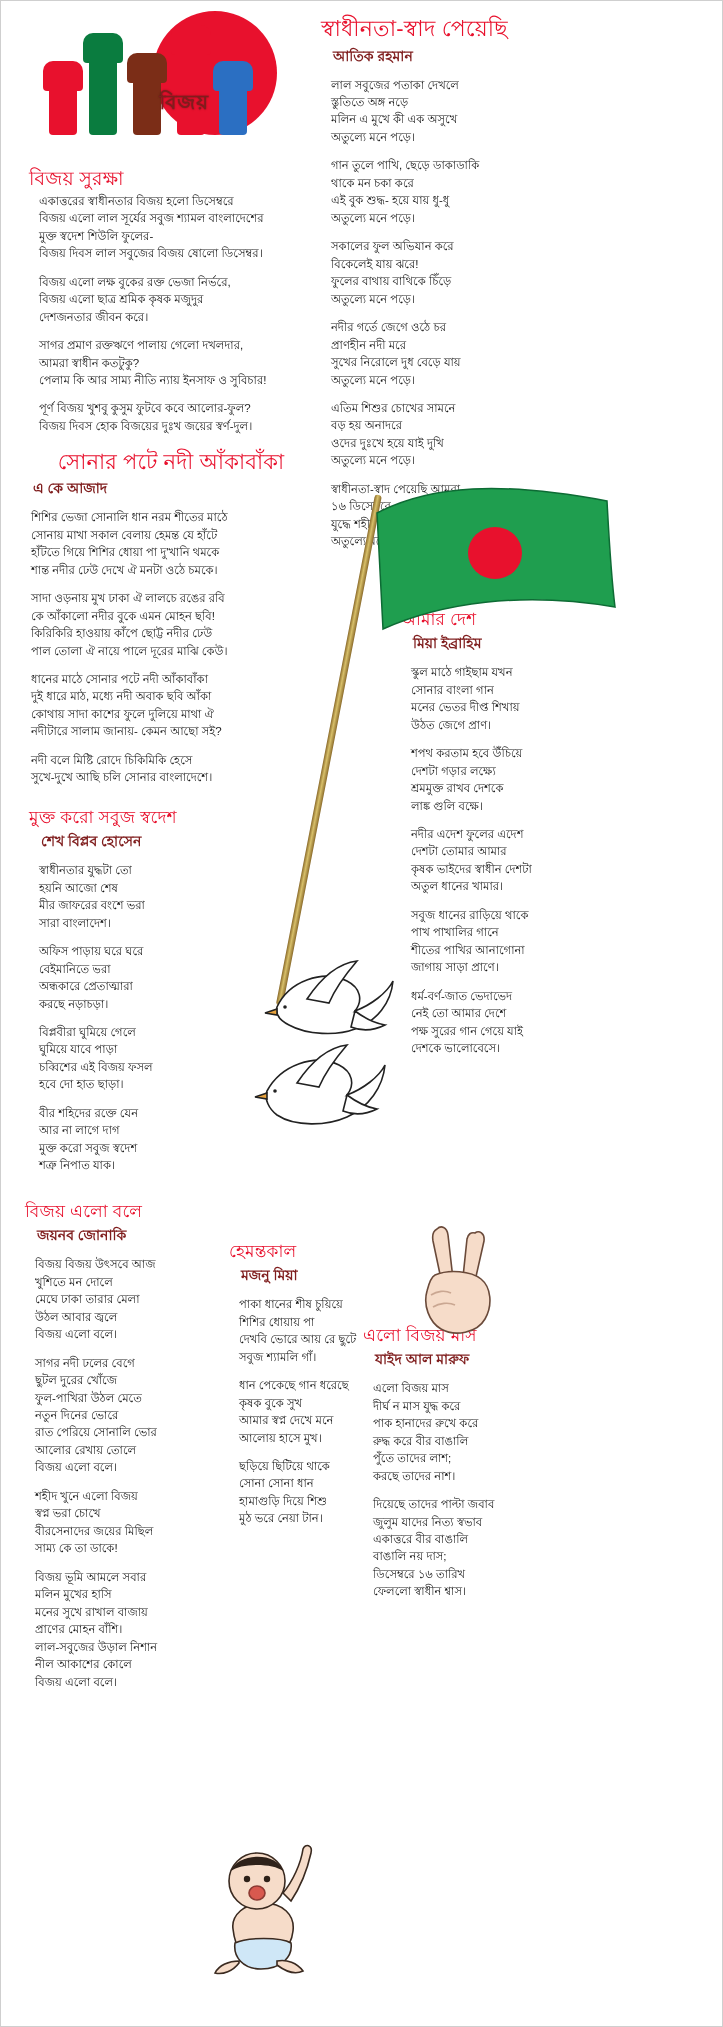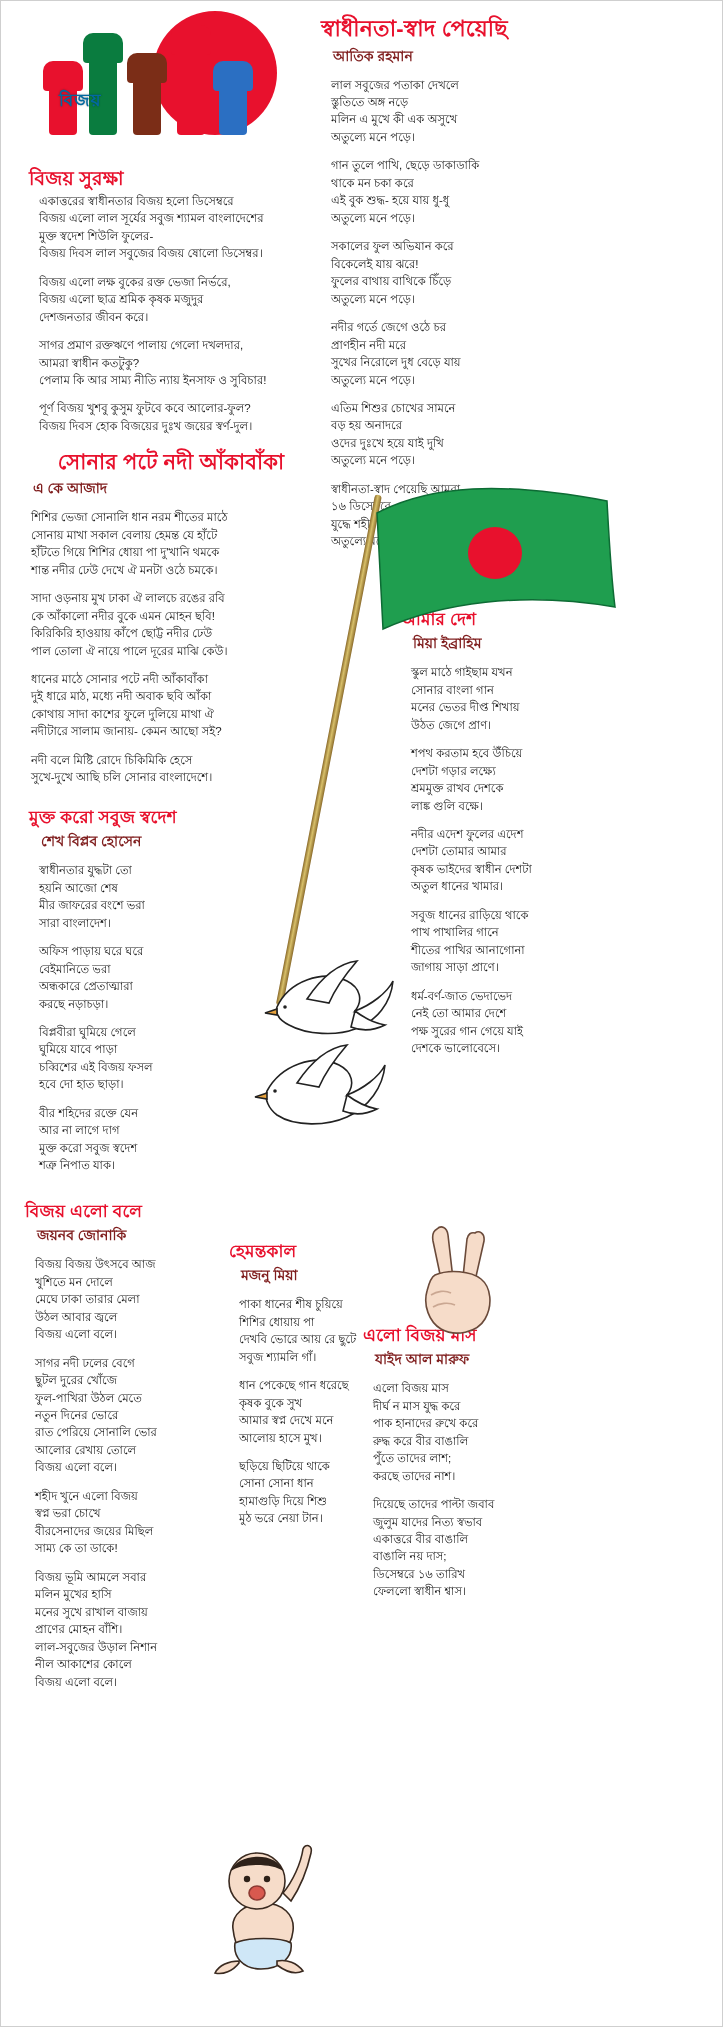--- a/index.html
+++ b/index.html
@@ -16,21 +16,21 @@
     height: 2027px;
     overflow: hidden;
     background: #fff;
     border: 1px solid #cfcfcf;
   }
   
   .poem { position: absolute; }
   .poem h2 {
     margin: 0 0 2px 0;
     font-size: 19px;
-    font-weight: bold;
+    font-weight: normal;
     color: #e8112d;
     letter-spacing: 0.2px;
     line-height: 1.25;
   }
   .poem .author {
     margin: 0 0 8px 0;
     font-size: 14px;
     font-weight: bold;
     color: #7f1d1d;
     padding-left: 12px;
@@ -72,22 +72,22 @@
   .fist.f1 { left: 8px;   top: 52px; height: 74px; }
   .fist.f2 { left: 48px;  top: 24px; height: 102px; }
   .fist.f3 { left: 92px;  top: 44px; height: 82px; }
   .fist.f4 { left: 136px; top: 16px; height: 110px; }
   .fist.f5 { left: 178px; top: 52px; height: 74px; }
   .fist.red .knuck, .fist.red .arm { background: #e8112d; }
   .fist.green .knuck, .fist.green .arm { background: #0a7c3f; }
   .fist.blue .knuck, .fist.blue .arm { background: #2b6fc2; }
   .fist.dark .knuck, .fist.dark .arm { background: #7b2d17; }
   .logo .bn {
-    position: absolute; left: 24px; top: 78px; width: 150px; text-align: left;
-    color: #0369a1; font-size: 17px; font-weight: bold; letter-spacing: 1px;
+    position: absolute; left: 24px; top: 78px; width: 150px; text-align: right;
+    color: #7f1d1d; font-size: 20px; font-weight: bold; letter-spacing: 1px;
     text-shadow: 0 0 2px rgba(0,0,0,.35);
   }
 
   
   .flag-wrap { position: absolute; left: 318px; top: 470px; width: 300px; height: 560px; }
   .flag-pole {
     position: absolute; left: 56px; top: 24px; width: 7px; height: 520px;
     background: linear-gradient(90deg,#8a6a2a,#d8c06a 45%,#8a6a2a);
     border-radius: 3px; transform: rotate(11deg); transform-origin: top center;
   }

